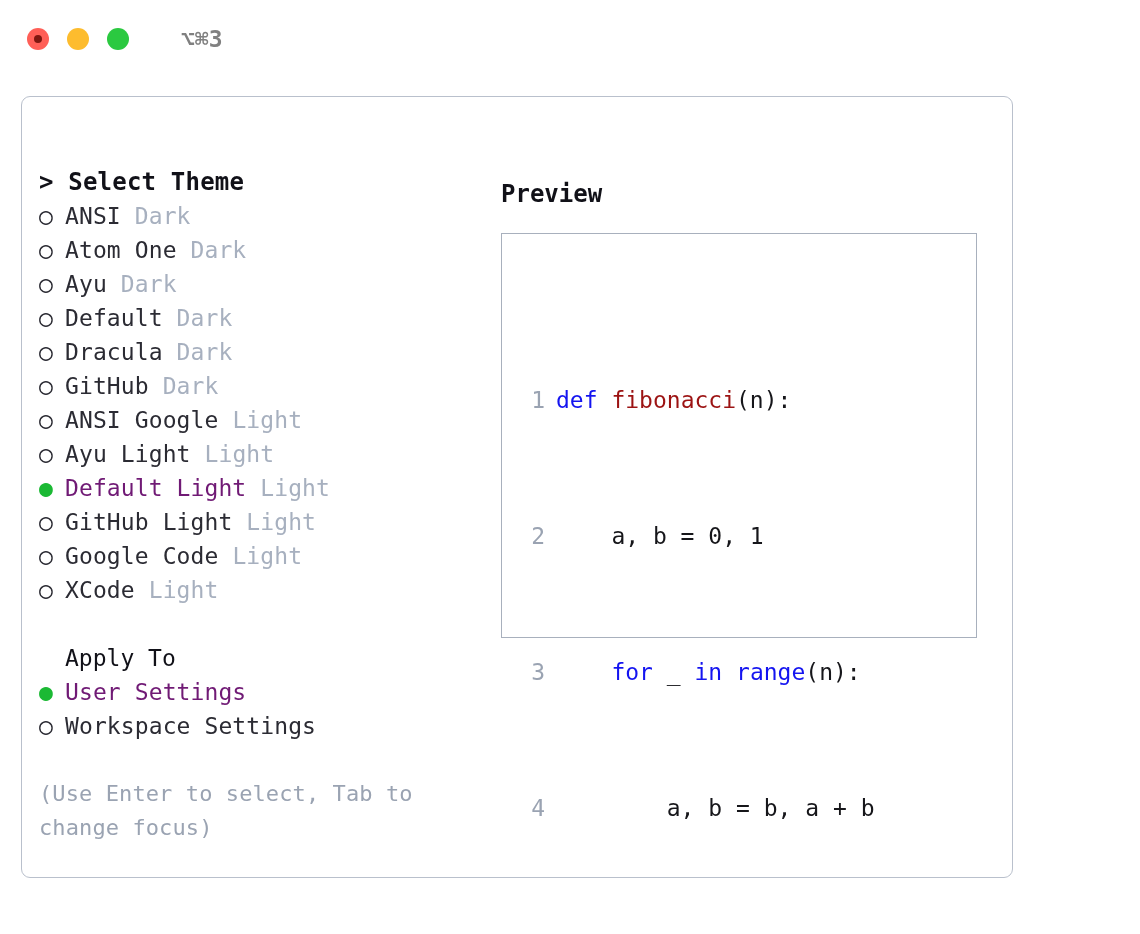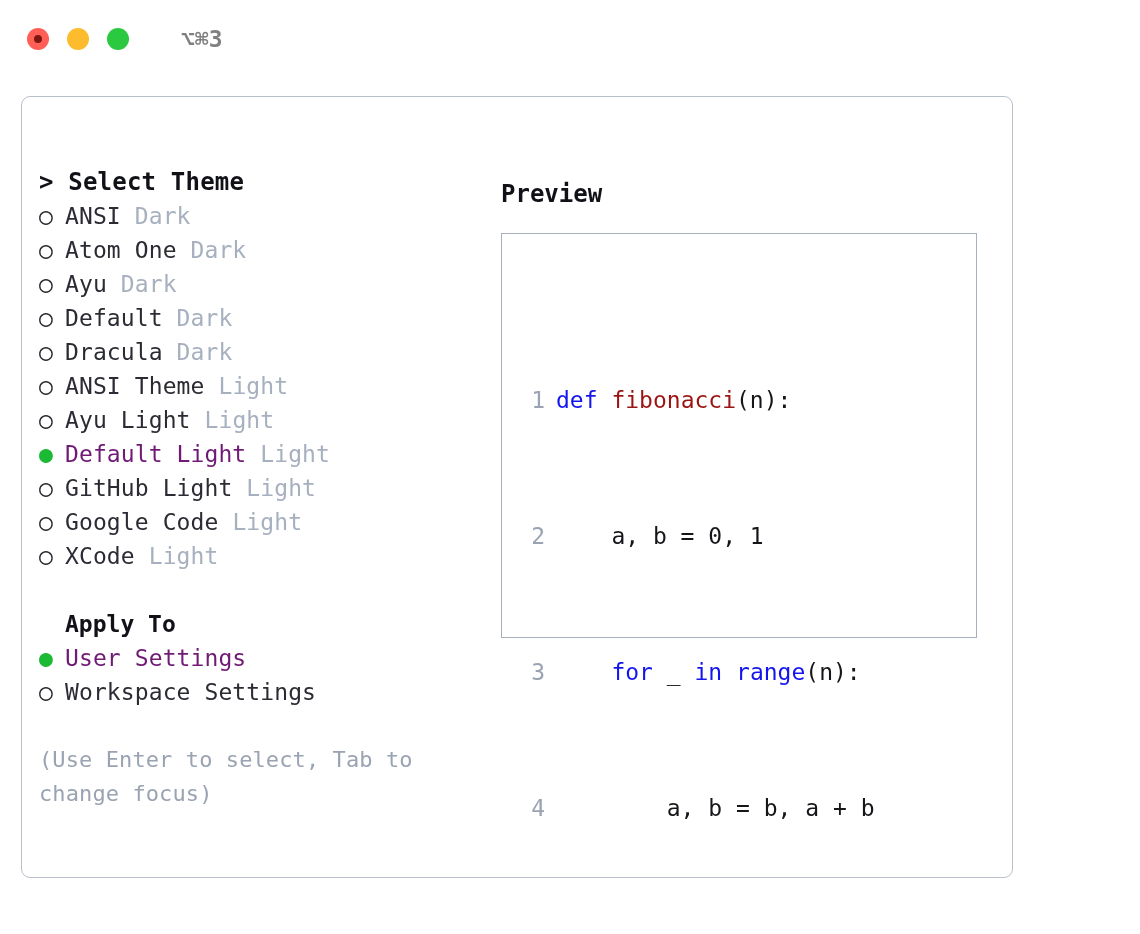--- a/index.html
+++ b/index.html
@@ -119,21 +119,21 @@
     width: 26px;
     color: #2b2b33;
   }
   .opt-row.selected .marker { color: #1bb934; }
   .opt-row.selected .name   { color: #701a75; }
   .opt-row .name { color: #2b2b33; }
   .opt-row .cat  { color: #a7b0bf; }
 
   .section-head {
     font-size: 23px;
-    font-weight: bold;
+    font-weight: normal;
     color: #111118;
     line-height: 34px;
     white-space: pre;
     padding-left: 26px;
   }
 
   .spacer { height: 34px; }
 
   .hint {
     margin-top: 34px;
@@ -213,22 +213,23 @@
         <div class="opt-row"><span class="marker">○</span><span class="name">ANSI</span><span> </span><span class="cat">Dark</span></div>
 
         <div class="opt-row"><span class="marker">○</span><span class="name">Atom One</span><span> </span><span class="cat">Dark</span></div>
 
         <div class="opt-row"><span class="marker">○</span><span class="name">Ayu</span><span> </span><span class="cat">Dark</span></div>
 
         <div class="opt-row"><span class="marker">○</span><span class="name">Default</span><span> </span><span class="cat">Dark</span></div>
 
         <div class="opt-row"><span class="marker">○</span><span class="name">Dracula</span><span> </span><span class="cat">Dark</span></div>
 
-
-        <div class="opt-row"><span class="marker">○</span><span class="name">ANSI Theme</span><span> </span><span class="cat">Light</span></div>
+        <div class="opt-row"><span class="marker">○</span><span class="name">GitHub</span><span> </span><span class="cat">Dark</span></div>
+
+        <div class="opt-row"><span class="marker">○</span><span class="name">ANSI Google</span><span> </span><span class="cat">Light</span></div>
 
         <div class="opt-row"><span class="marker">○</span><span class="name">Ayu Light</span><span> </span><span class="cat">Light</span></div>
 
         <div class="opt-row selected"><span class="marker">●</span><span class="name">Default Light</span><span> </span><span class="cat">Light</span></div>
 
         <div class="opt-row"><span class="marker">○</span><span class="name">GitHub Light</span><span> </span><span class="cat">Light</span></div>
 
         <div class="opt-row"><span class="marker">○</span><span class="name">Google Code</span><span> </span><span class="cat">Light</span></div>
 
         <div class="opt-row"><span class="marker">○</span><span class="name">XCode</span><span> </span><span class="cat">Light</span></div>

